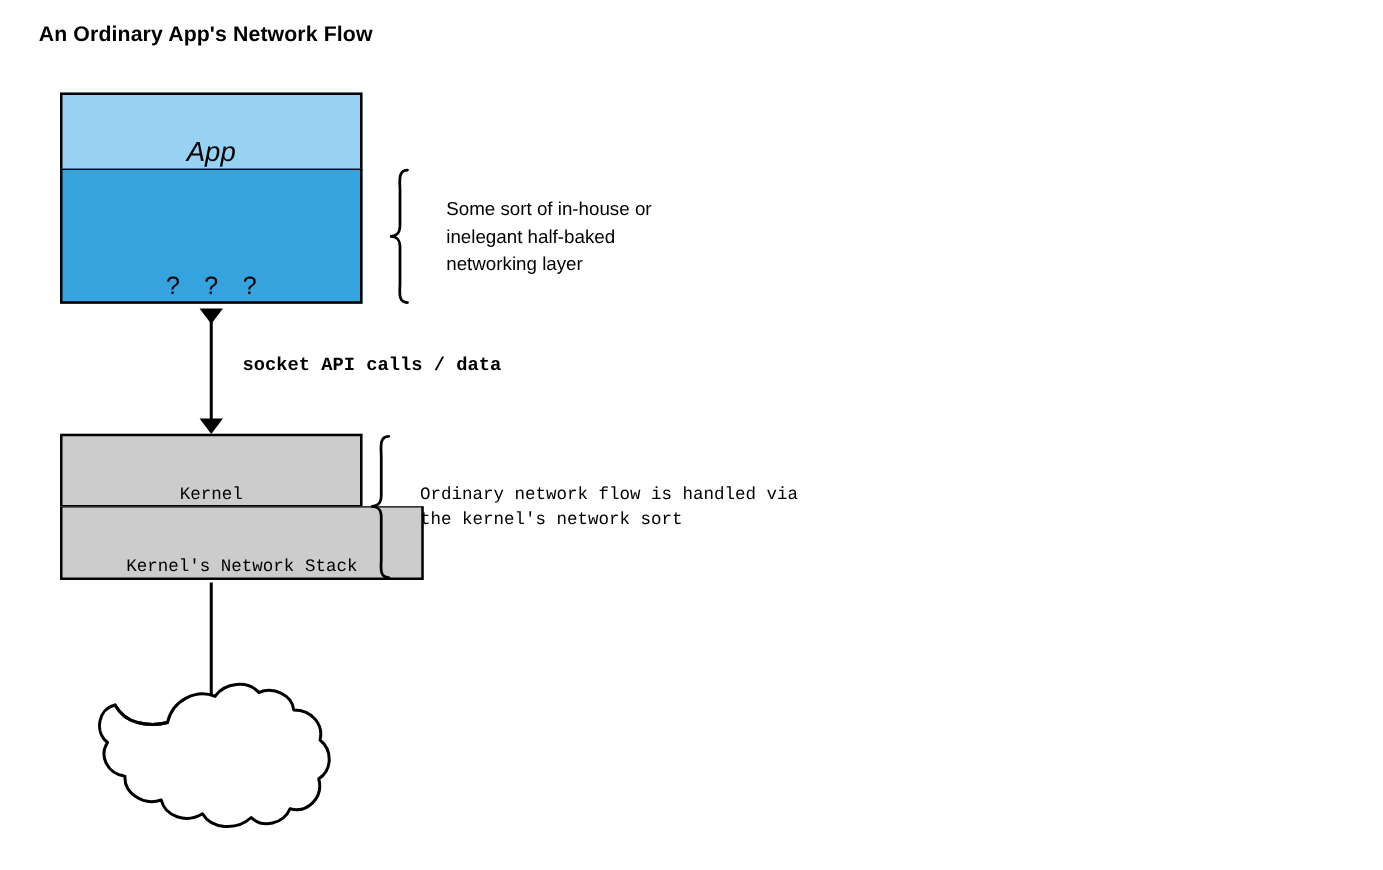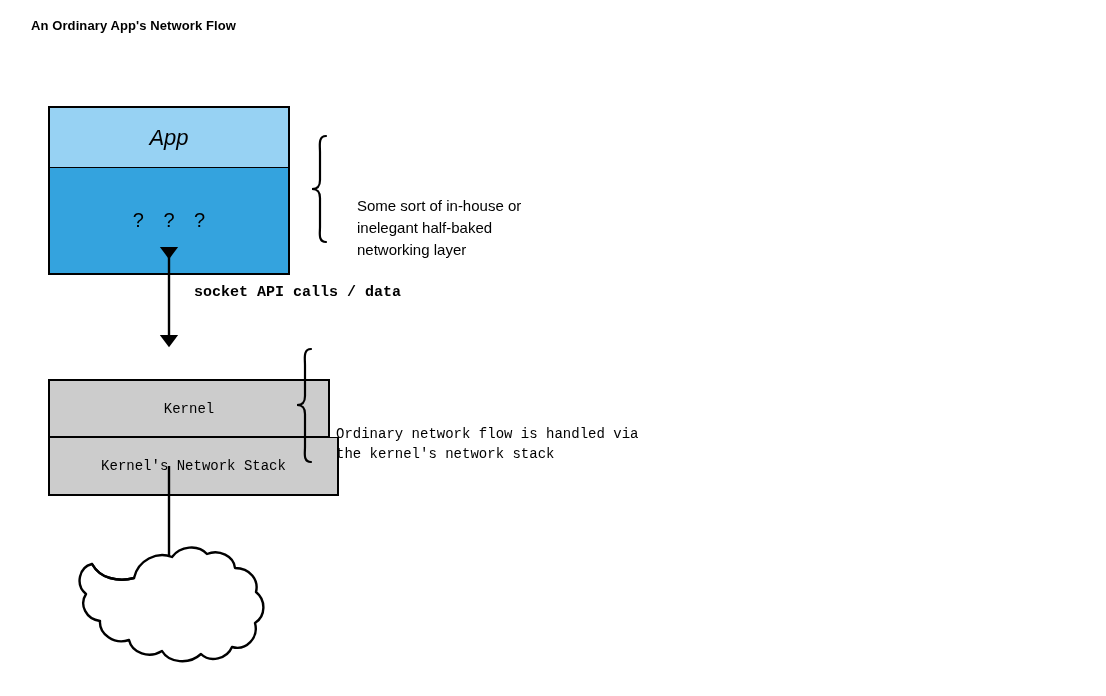--- a/index.html
+++ b/index.html
@@ -12,35 +12,34 @@
     height: 696px;
     position: relative;
     overflow: hidden;
     font-family: "Liberation Sans", sans-serif;
     color: #000000;
   }
   #diagram-title {
     position: absolute;
     left: 31px;
     top: 18px;
-    font-size: 13px;
+    font-size: 17px;
     font-weight: bold;
     font-family: "Liberation Sans", sans-serif;
     letter-spacing: 0.1px;
     white-space: nowrap;
   }
   .node-box {
     position: absolute;
     box-sizing: border-box;
     border: 2px solid #000000;
     display: flex;
-    align-items: center;
+    align-items: flex-end;
     justify-content: center;
     text-align: center;
-    margin-top: 32px;
   }
   #app-box {
     left: 48px;
     top: 74px;
     width: 242px;
     height: 62px;
     background: #97d2f3;
     border-bottom-width: 1px;
   }
   #app-label {
@@ -58,42 +57,41 @@
   }
   #unknown-layer-label {
     font-size: 20px;
     font-family: "Liberation Sans", sans-serif;
     letter-spacing: 7px;
     padding-left: 7px;
   }
   #kernel-box {
     left: 48px;
     top: 347px;
-    width: 282px;
+    width: 242px;
     height: 58px;
     background: #cccccc;
     border-bottom-width: 1px;
   }
   #kernel-stack-box {
     left: 48px;
     top: 405px;
     width: 291px;
     height: 59px;
     background: #cccccc;
     border-top-width: 1px;
   }
   .mono-label {
     font-family: "Liberation Mono", "DejaVu Sans Mono", monospace;
     font-size: 14px;
   }
   .annot-text {
     position: absolute;
     white-space: pre;
     line-height: 21px;
-    margin-top: 38px;
   }
   #app-annotation {
     left: 357px;
     top: 157px;
     font-size: 15px;
     font-family: "Liberation Sans", sans-serif;
     line-height: 22px;
   }
   #kernel-annotation {
     left: 336px;
@@ -150,21 +148,21 @@
 
 <div class="node-box" id="kernel-stack-box">
   <span class="mono-label">Kernel's Network Stack</span>
 </div>
 
 <div class="annot-text" id="app-annotation">Some sort of in-house or
 inelegant half-baked
 networking layer</div>
 
 <div class="annot-text" id="kernel-annotation">Ordinary network flow is handled via
-the kernel's network stack</div>
+the kernel's network sort</div>
 
 <div id="socket-label">socket API calls / data</div>
 
 <div id="cloud-label">virtual
 networks</div>
 
 <svg class="overlay" viewBox="0 0 1106 696" xmlns="http://www.w3.org/2000/svg">
   <defs>
     <marker id="arrowhead-down" markerWidth="9" markerHeight="9" refX="2.2" refY="4.5" orient="auto" markerUnits="strokeWidth">
       <path d="M0,0.6 L0,8.4 L5.2,4.5 z" fill="#000000"></path>

